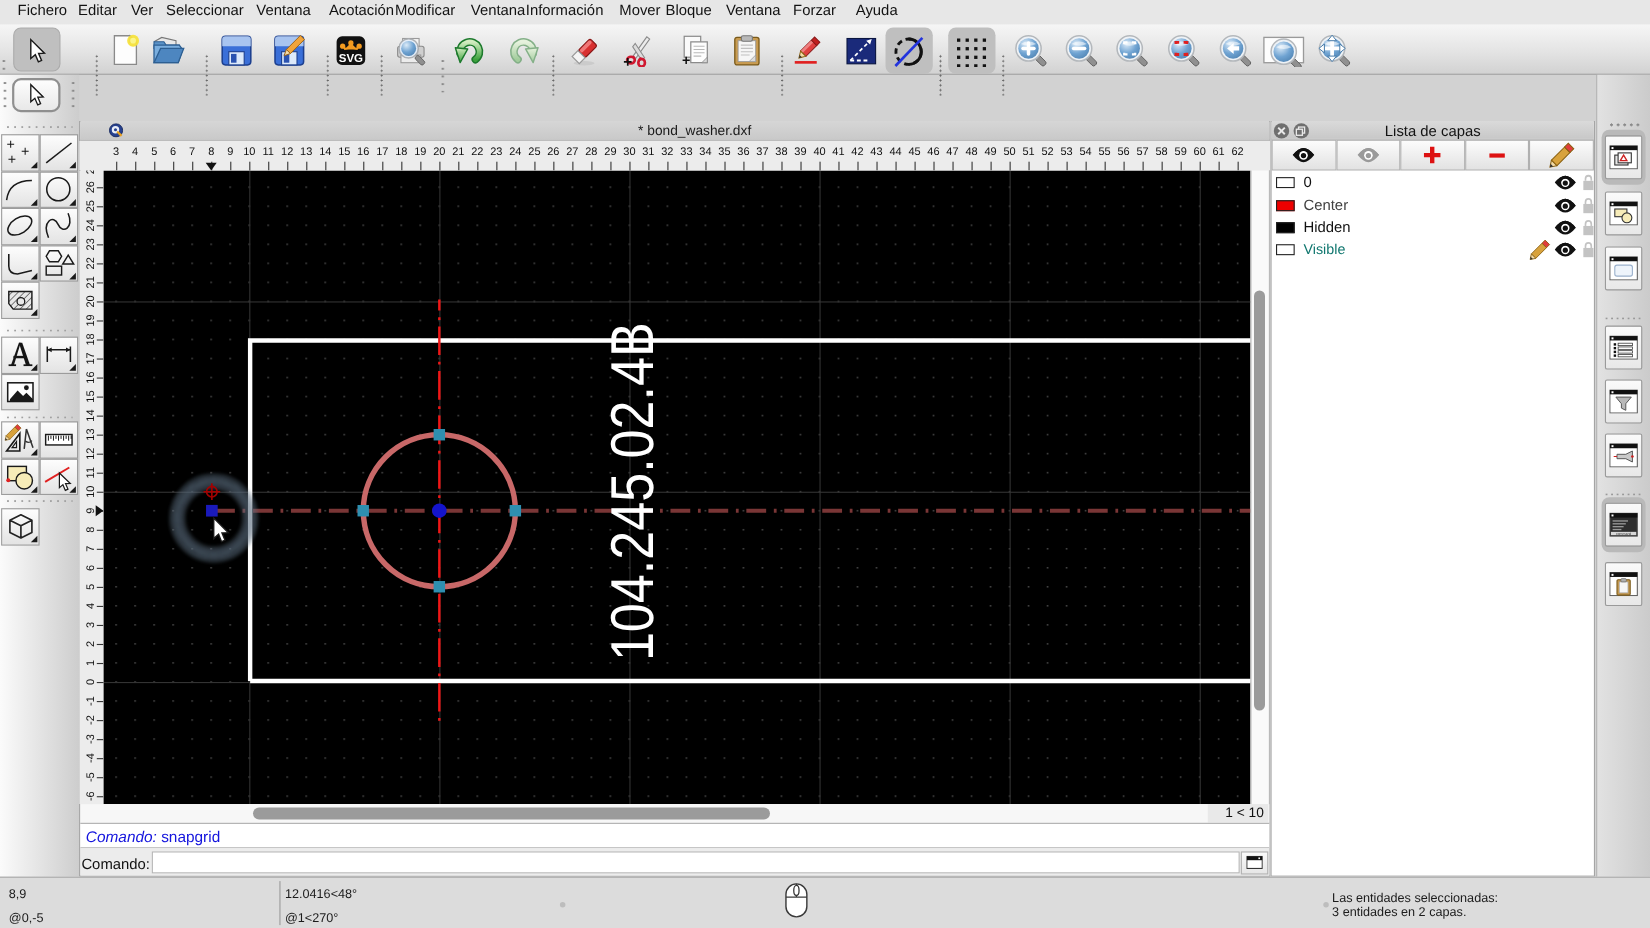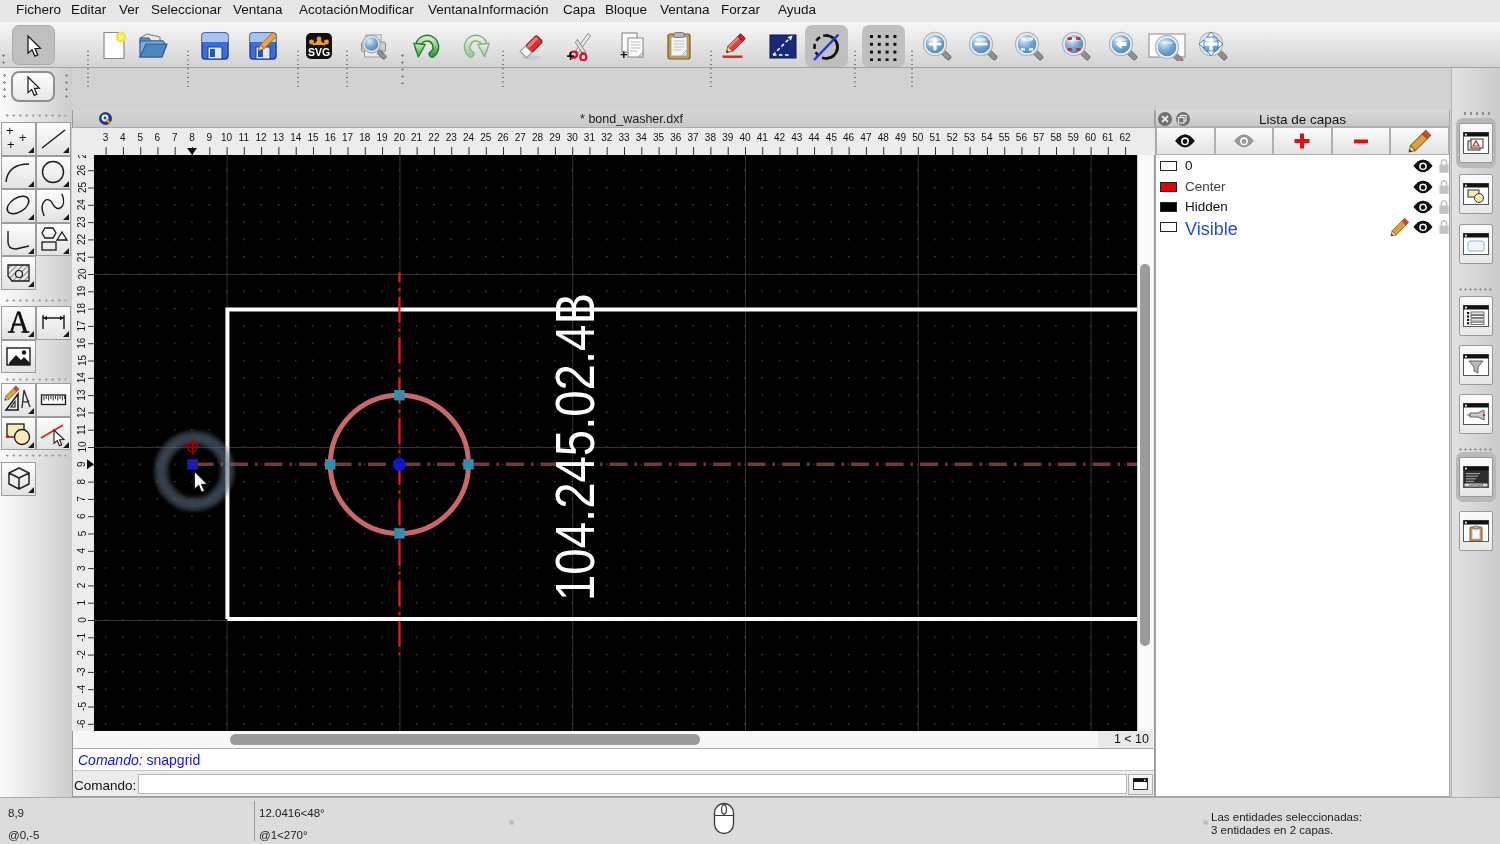--- a/index.html
+++ b/index.html
@@ -26,21 +26,21 @@
 </style></head><body><div class="abs menubar">
     <span style="left:16px">Fichero</span>
     <span style="left:71px">Editar</span>
     <span style="left:119px">Ver</span>
     <span style="left:151px">Seleccionar</span>
     <span style="left:233px">Ventana</span>
     <span style="left:299px">Acotación</span>
     <span style="left:359px">Modificar</span>
     <span style="left:428px">Ventana</span>
     <span style="left:478px">Información</span>
-    <span style="left:563px">Capa</span>
+    <span style="left:563px">Mover</span>
     <span style="left:605px">Bloque</span>
     <span style="left:660px">Ventana</span>
     <span style="left:721px">Forzar</span>
     <span style="left:778px">Ayuda</span>
   </div><div class="abs toolbar">
     <div class="grip" style="left:2px"></div>
     <div class="abs pressed" style="left:12px;top:3px;width:43px;height:40px;border:1px solid #ababab"></div>
     <div class="vsep" style="left:87px"></div>
     <div class="vsep" style="left:187px"></div>
     <div class="vsep" style="left:297px"></div>
@@ -742,21 +742,21 @@
  <path d="M-8.5,0 Q-4,-5.6 0,-5.6 Q4,-5.6 8.5,0 Q4,5.6 0,5.6 Q-4,5.6 -8.5,0 Z" fill="#111"></path>
  <circle cx="0" cy="0.2" r="3.4" fill="#fff"></circle>
  <circle cx="0" cy="0.4" r="2.1" fill="#111"></circle>
  <path d="M-8.5,0 Q-4,-5.6 0,-5.6 Q4,-5.6 8.5,0 L6,0 Q3,-3.4 0,-3.4 Q-3,-3.4 -6,0 Z" fill="#111"></path>
  </g>
   </svg><svg class="abs" style="left:1437px;top:198.7px" width="14" height="16" viewBox="0 0 14 16">
     <g transform="translate(7,9) scale(1.0)">
  <path d="M-3.4,-2.6 L-3.4,-4.4 A3.4,3.7 0 0 1 3.4,-4.4 L3.4,-2.6 L1.9,-2.6 L1.9,-4.2 A1.9,2.2 0 0 0 -1.9,-4.2 L-1.9,-2.6 Z" fill="#c3c3c3"></path>
  <rect x="-4.6" y="-2.6" width="9.2" height="8.4" fill="#c3c3c3"></rect>
  </g>
-  </svg><div class="abs" style="left:1160px;top:221.9px;width:17px;height:10px;background:#fff;border:1.2px solid #222;"></div><div class="abs" style="left:1185px;top:218.9px;font-size:18px;color:#1d4ed8;">Visible</div><svg class="abs" style="left:1411px;top:217.9px" width="24" height="18" viewBox="0 0 24 18">
+  </svg><div class="abs" style="left:1160px;top:221.9px;width:17px;height:10px;background:#fff;border:1.2px solid #222;"></div><div class="abs" style="left:1185px;top:218.9px;font-size:13px;color:#0f766e;">Visible</div><svg class="abs" style="left:1411px;top:217.9px" width="24" height="18" viewBox="0 0 24 18">
     <g transform="translate(12,9) scale(1.12)" opacity="1.0">
  <path d="M-8.5,0 Q-4,-5.6 0,-5.6 Q4,-5.6 8.5,0 Q4,5.6 0,5.6 Q-4,5.6 -8.5,0 Z" fill="#111"></path>
  <circle cx="0" cy="0.2" r="3.4" fill="#fff"></circle>
  <circle cx="0" cy="0.4" r="2.1" fill="#111"></circle>
  <path d="M-8.5,0 Q-4,-5.6 0,-5.6 Q4,-5.6 8.5,0 L6,0 Q3,-3.4 0,-3.4 Q-3,-3.4 -6,0 Z" fill="#111"></path>
  </g>
   </svg><svg class="abs" style="left:1437px;top:218.9px" width="14" height="16" viewBox="0 0 14 16">
     <g transform="translate(7,9) scale(1.0)">
  <path d="M-3.4,-2.6 L-3.4,-4.4 A3.4,3.7 0 0 1 3.4,-4.4 L3.4,-2.6 L1.9,-2.6 L1.9,-4.2 A1.9,2.2 0 0 0 -1.9,-4.2 L-1.9,-2.6 Z" fill="#c3c3c3"></path>
  <rect x="-4.6" y="-2.6" width="9.2" height="8.4" fill="#c3c3c3"></rect>

